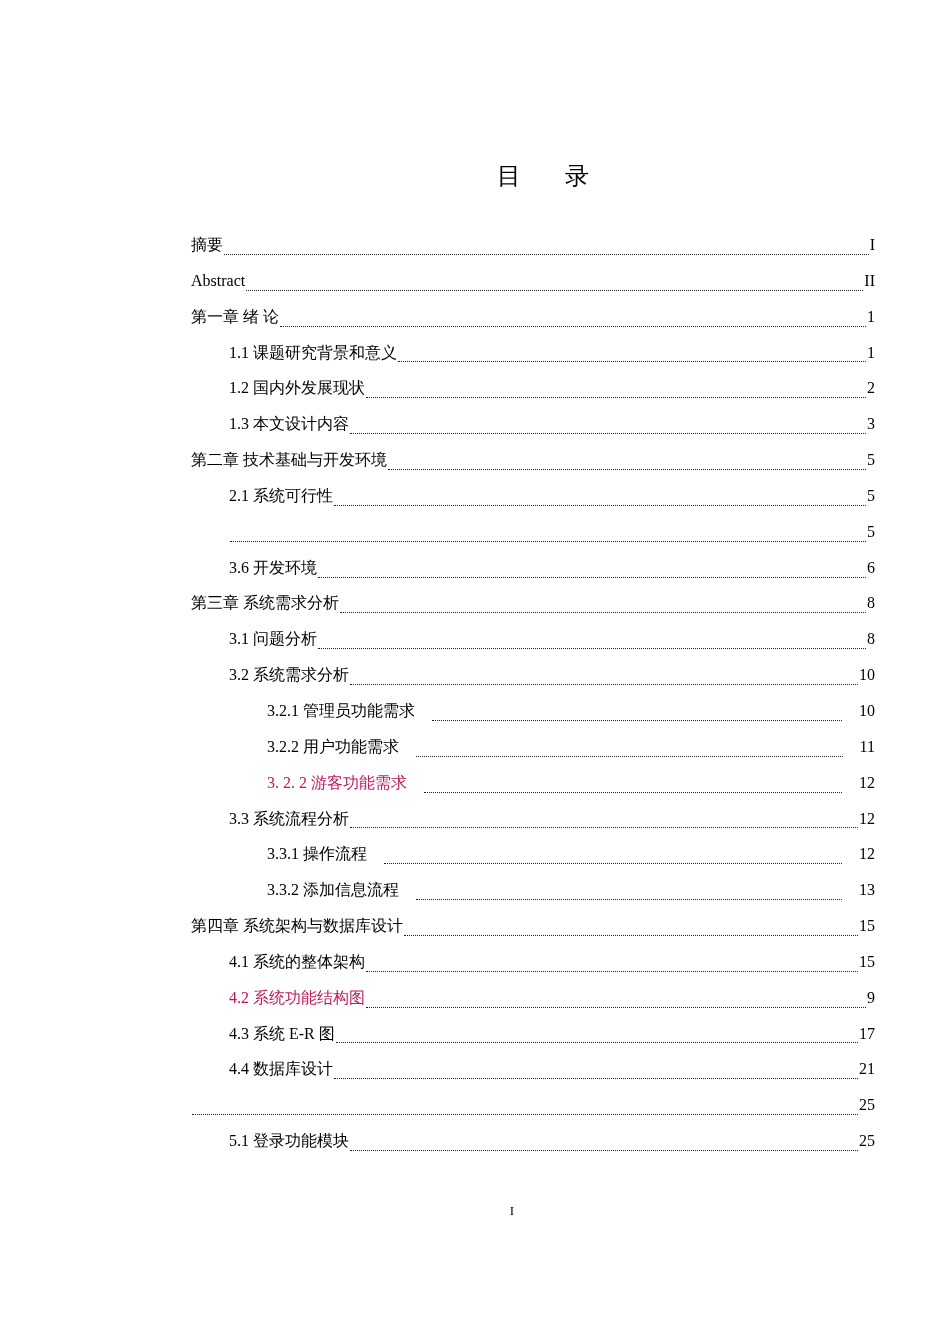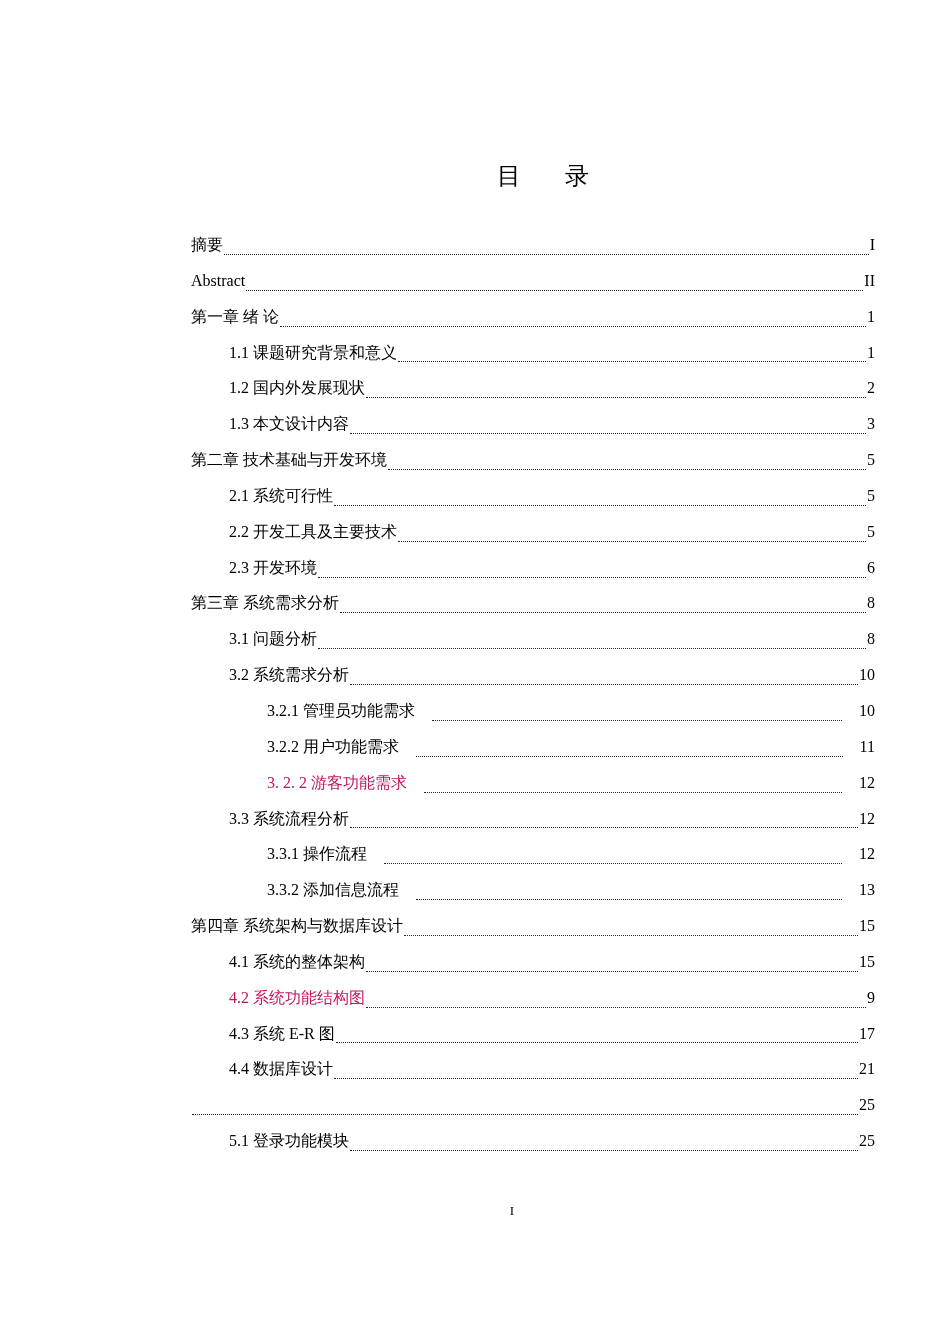--- a/index.html
+++ b/index.html
@@ -63,26 +63,25 @@
       <span class="label">第二章  技术基础与开发环境</span>
       <span class="leader"></span>
       <span class="page">5</span>
     </div>
     <div class="row l2">
       <span class="label">2.1 系统可行性</span>
       <span class="leader"></span>
       <span class="page">5</span>
     </div>
     <div class="row l2">
-      <span class="label">2.2 开发工具及主要技术</span>
       <span class="leader"></span>
       <span class="page">5</span>
     </div>
     <div class="row l2">
-      <span class="label">2.3 开发环境</span>
+      <span class="label">3.6 开发环境</span>
       <span class="leader"></span>
       <span class="page">6</span>
     </div>
     <div class="row l1">
       <span class="label">第三章  系统需求分析</span>
       <span class="leader"></span>
       <span class="page">8</span>
     </div>
     <div class="row l2">
       <span class="label">3.1 问题分析</span>

